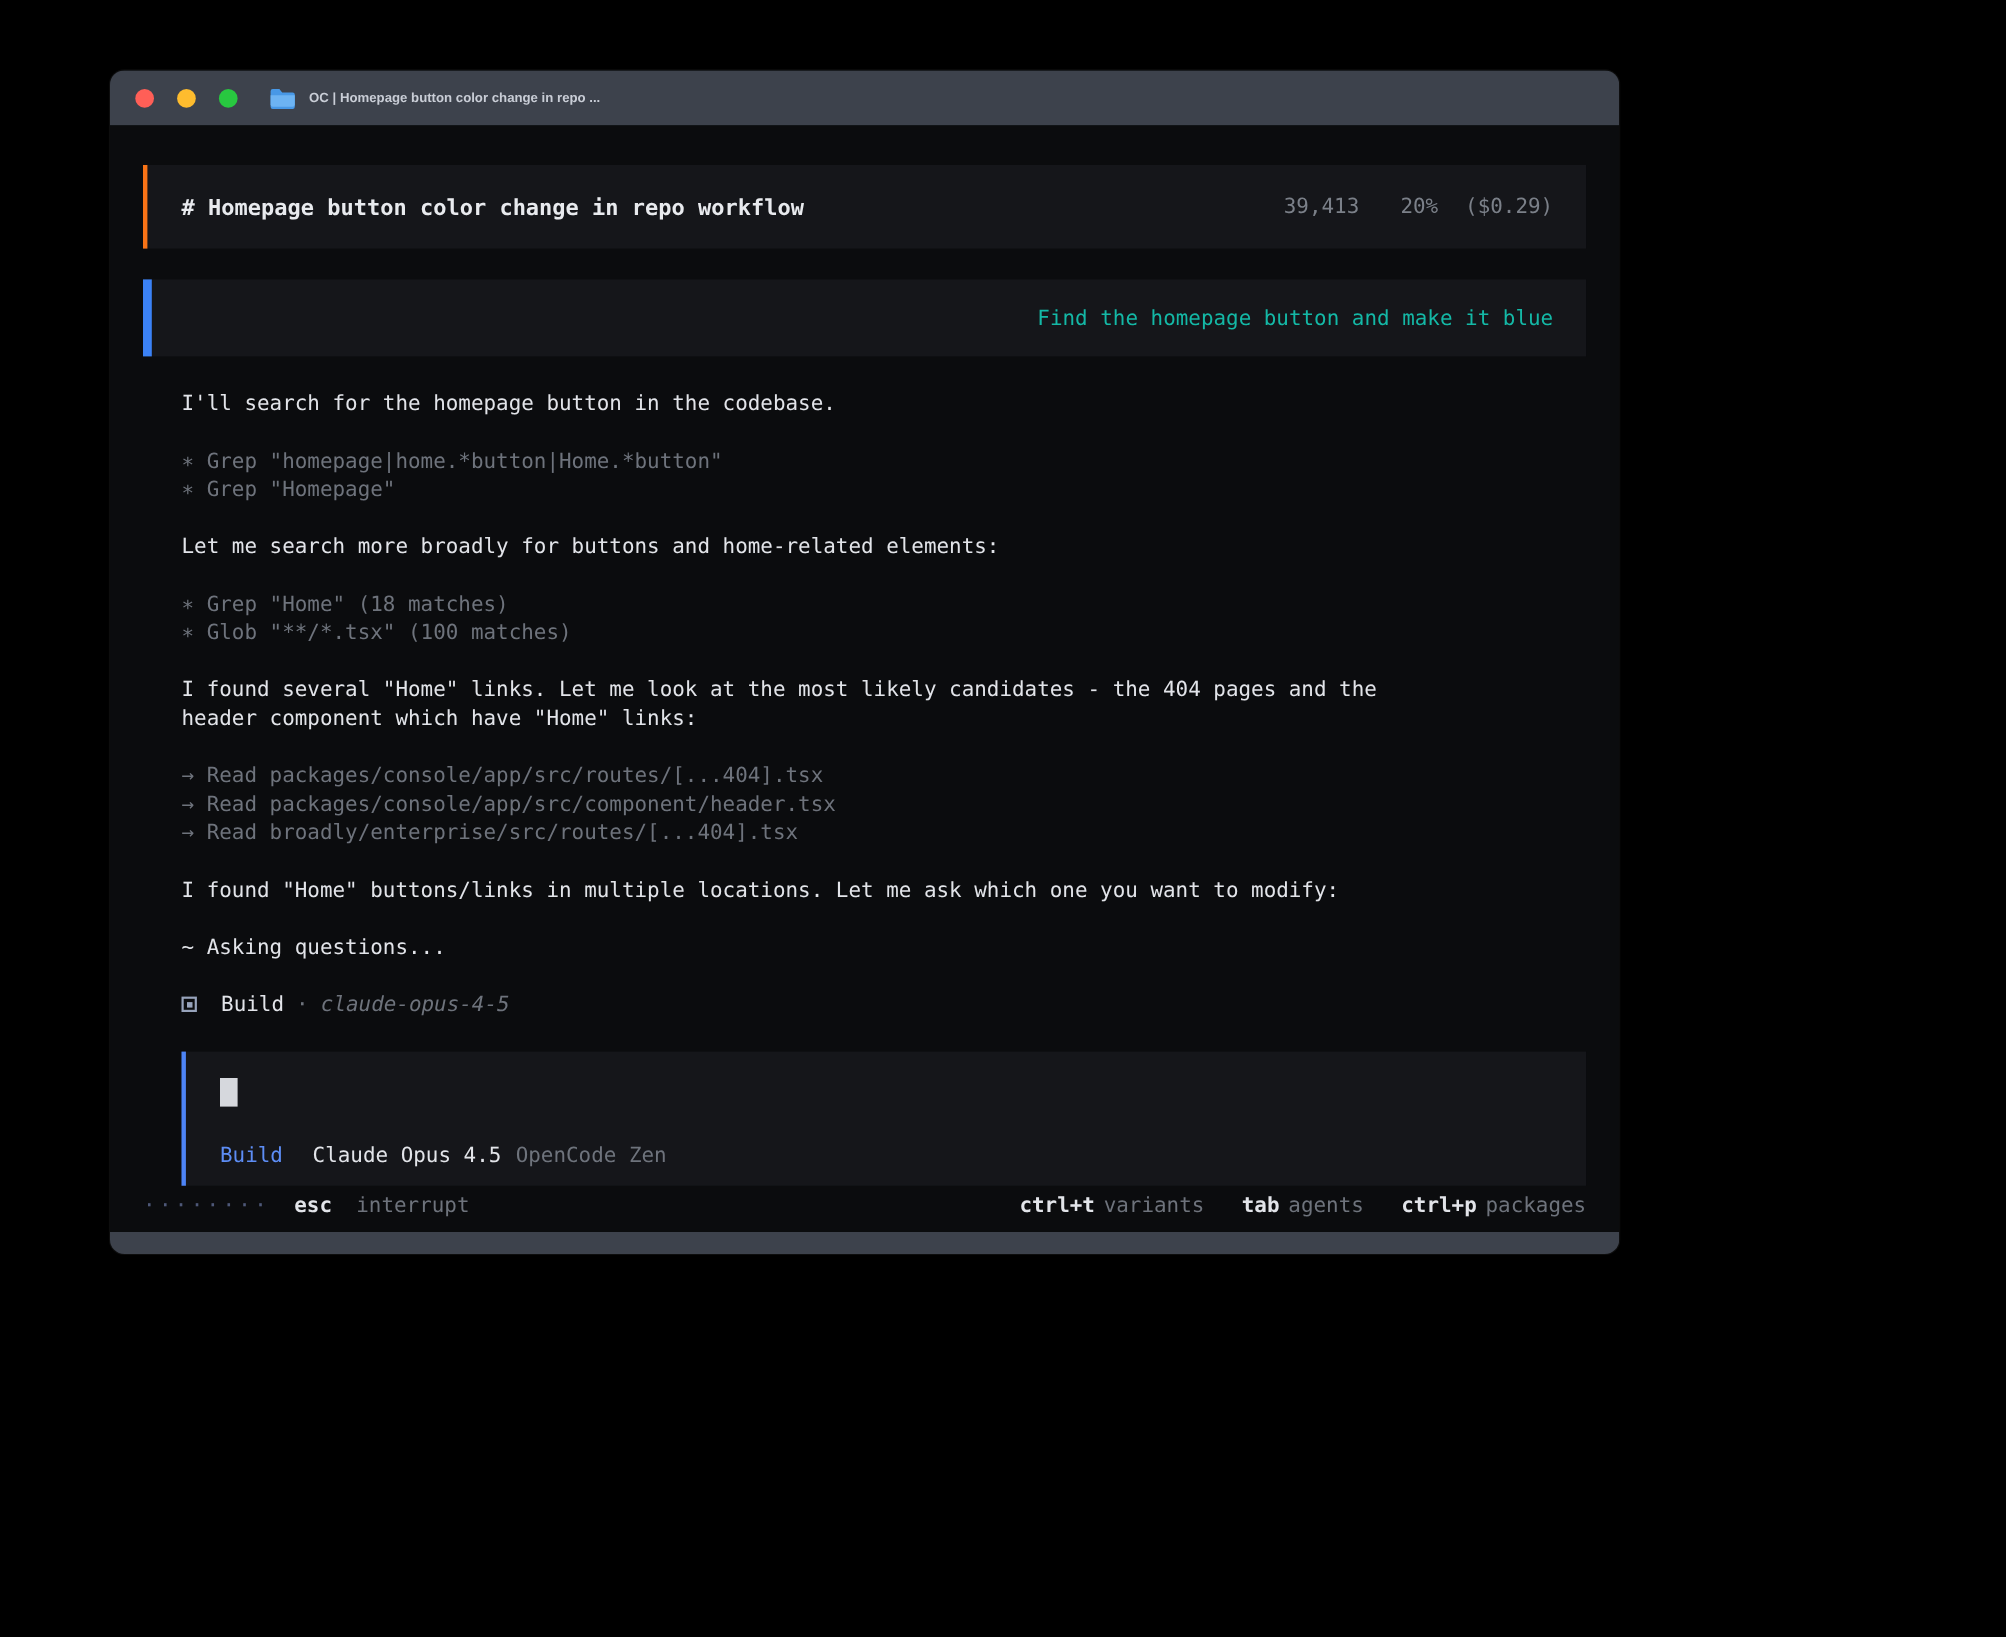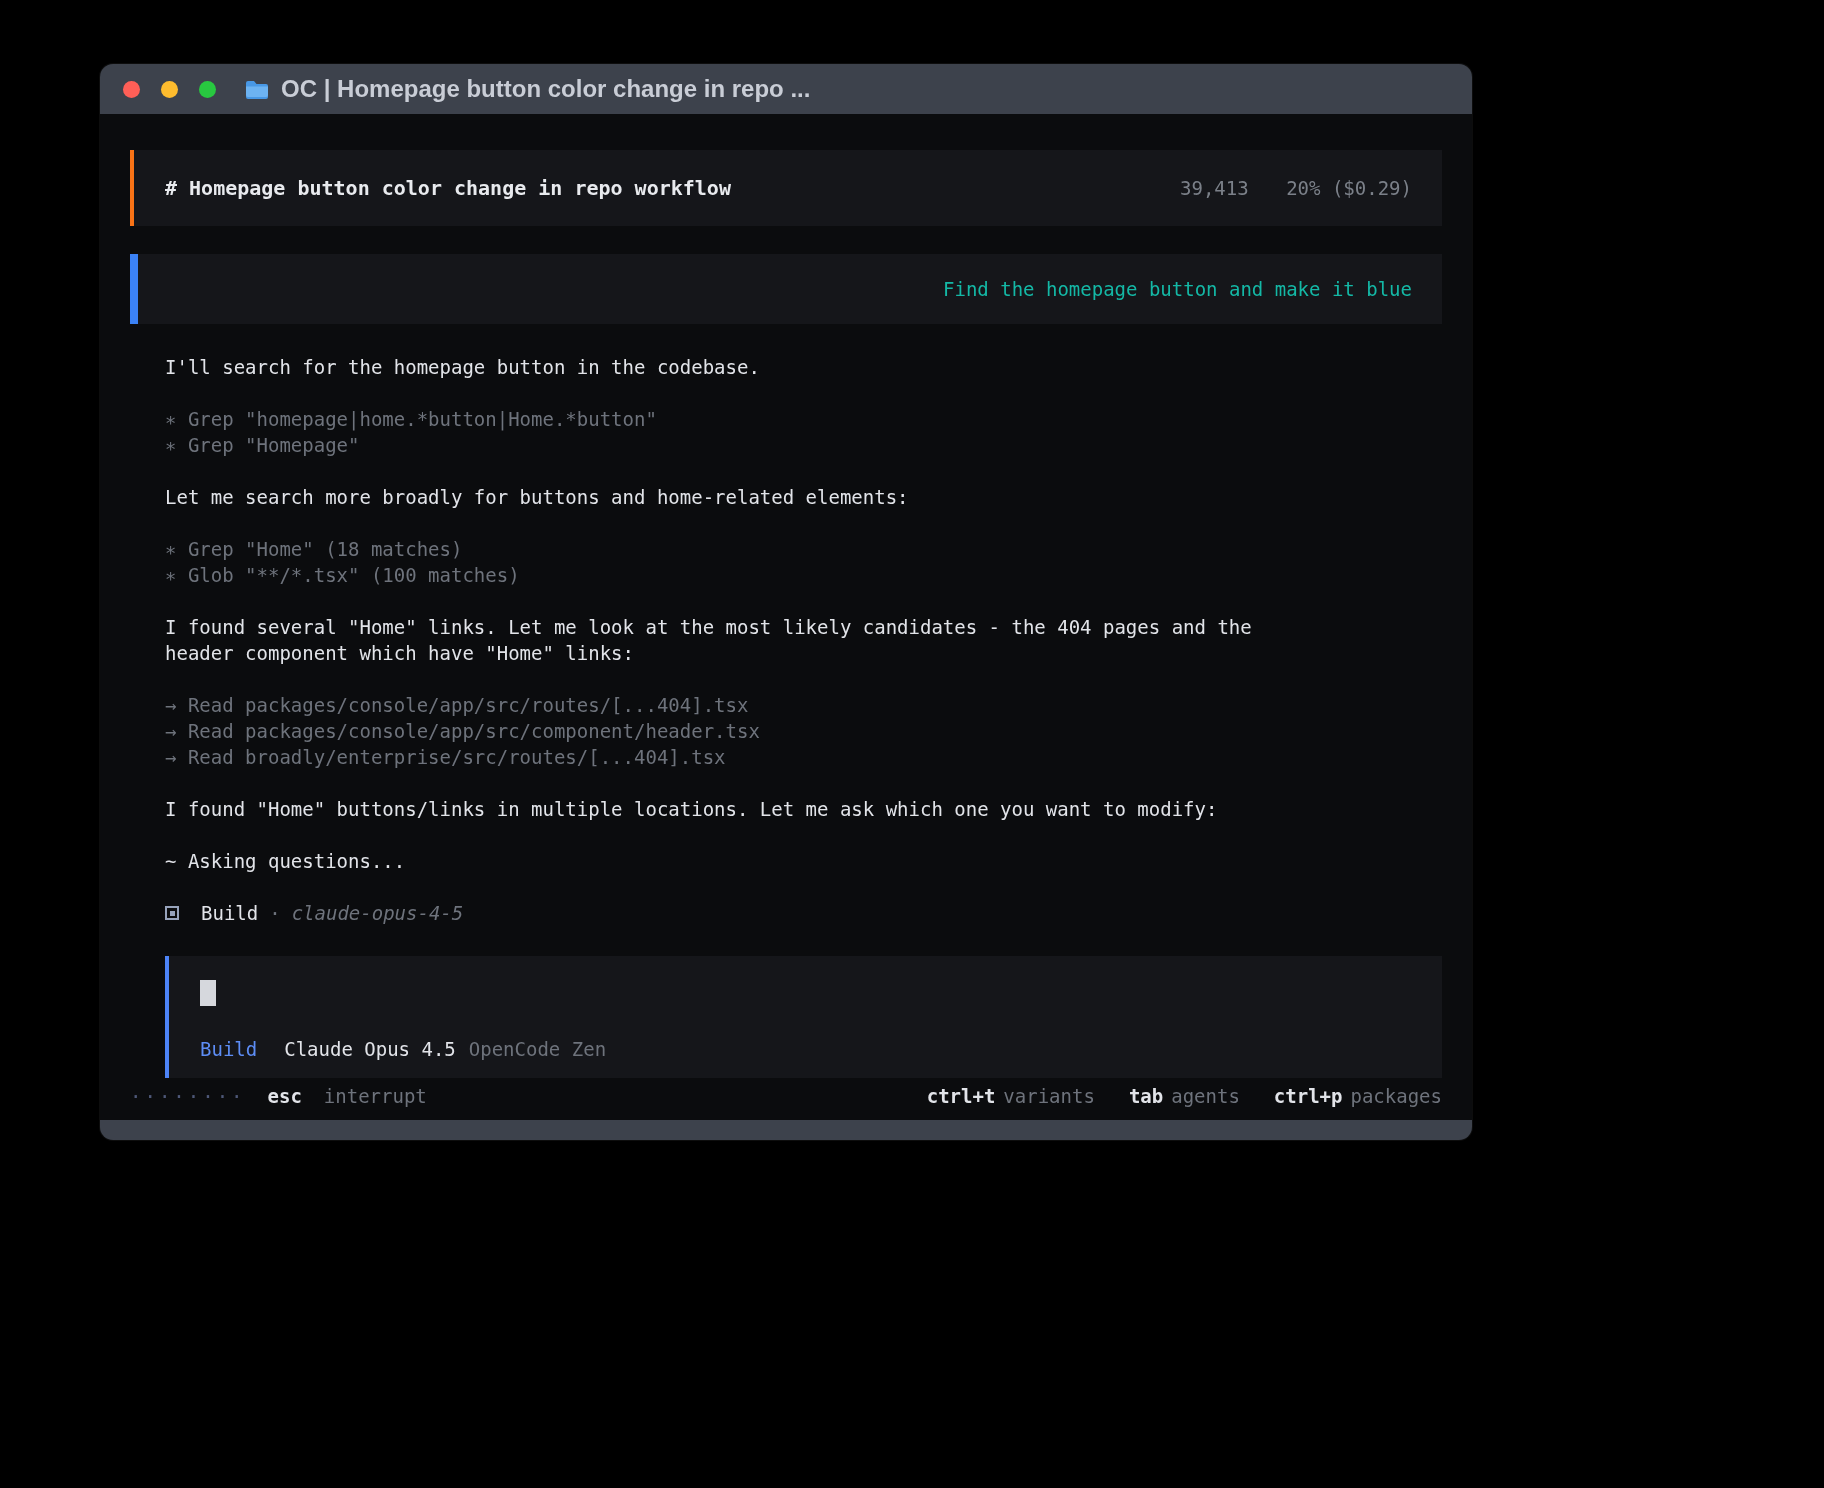--- a/index.html
+++ b/index.html
@@ -25,40 +25,40 @@
     display:flex; align-items:center; padding:0 23px;
   }
   .lights { display:flex; gap:21px; align-items:center; }
   .light { width:17px; height:17px; border-radius:50%; }
   .light-red { background:#ff5f57; }
   .light-yellow { background:#febc2e; }
   .light-green { background:#28c840; }
   .title-group { display:flex; align-items:center; gap:12px; margin-left:29px; }
   .window-title {
     font-family:"Liberation Sans",sans-serif; font-weight:700;
-    font-size:24px; color:#c9cdd6; white-space:nowrap;
+    font-size:12px; color:#c9cdd6; white-space:nowrap;
   }
 
   
   .terminal {
     flex:1 1 auto; display:flex; flex-direction:column;
     background:#0b0c0e; padding:36px 30px 0 30px; overflow:hidden;
     font-size:19px; line-height:26px;
   }
   .term-scroll { flex:1 1 auto; overflow:hidden; }
 
   .session-header {
     background:#15161a; border-left:4px solid #f97316;
     padding:25px 30px 25px 31px;
     display:flex; justify-content:space-between; align-items:center;
   }
   .session-title { font-weight:700; font-size:20px; color:#e8eaee; white-space:nowrap; }
   .session-stats { color:#7b8089; white-space:nowrap; }
   .stat-tokens { margin-right:26px; }
-  .stat-percent { margin-right:0; }
+  .stat-percent { margin-right:13px; }
 
   .user-block {
     margin-top:28px; background:#15161a; border-left:8px solid #3b82f6;
     padding:22px 30px 22px 31px; color:#14b8a6;text-align:right;
   }
 
   .convo { padding-left:35px; }
   .msg { color:#e2e4e9; margin-top:26px; max-width:1110px; }
   .msg-first { margin-top:30px; }
   .tools { color:#6e737c; margin-top:26px; }

